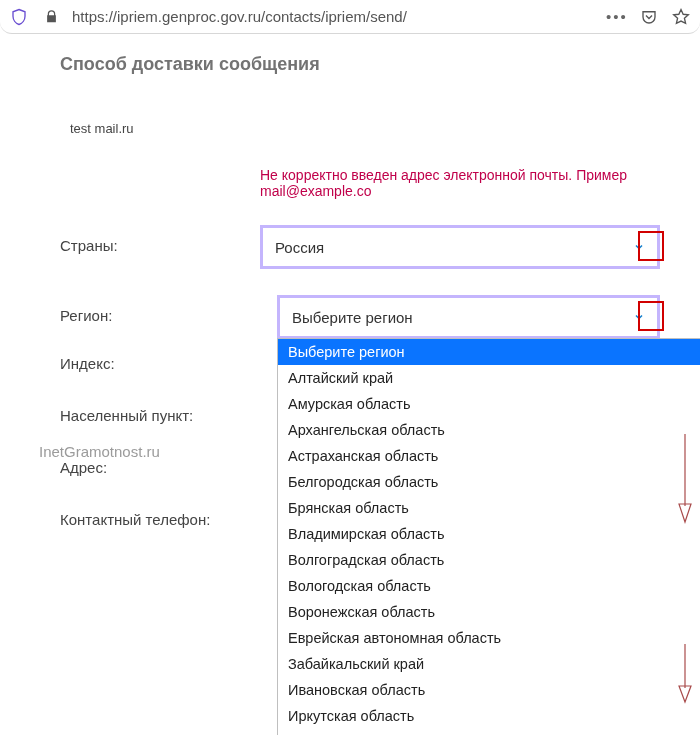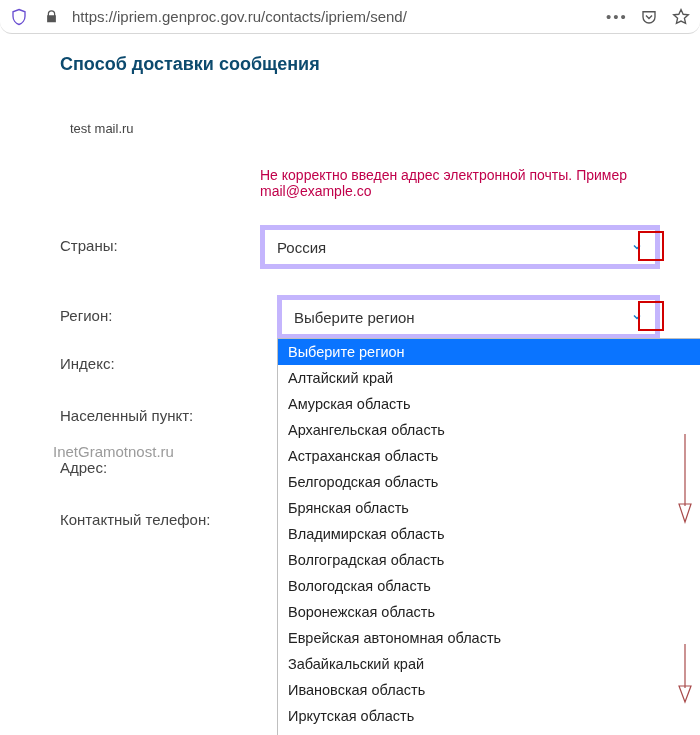--- a/index.html
+++ b/index.html
@@ -35,21 +35,21 @@
 
   
   .page {
     padding: 20px 40px 0 60px;
     position: relative;
   }
   h2 {
     margin: 0 0 36px 0;
     font-size: 18px;
     font-weight: 700;
-    color: #0c4a6e;
+    color: #737373;
   }
 
   .row {
     display: flex;
     align-items: flex-start;
     margin-bottom: 6px;
     min-height: 46px;
   }
   .row .label {
     width: 200px;
@@ -82,21 +82,21 @@
   }
   .err-msg {
     color: #c0004a;
     font-size: 14px;
     padding: 4px 0 0 200px;
     margin-bottom: 26px;
   }
 
   
   .select-box {
-    border: 5px solid #c4b5fd;
+    border: 3px solid #c4b5fd;
     height: 44px;
     display: flex;
     align-items: center;
     justify-content: space-between;
     padding: 0 12px;
     font-size: 15px;
     color: #333;
     background: #fff;
   }
   .select-box .chev svg { display: block; }
@@ -135,21 +135,21 @@
   }
 
   
   .dd-panel::-webkit-scrollbar { width: 10px; }
   .dd-panel::-webkit-scrollbar-track { background: #f0f0f0; }
   .dd-panel::-webkit-scrollbar-thumb { background: #c0c0c0; }
 
   
   .watermark {
     position: absolute;
-    left: 53px;
+    left: 39px;
     bottom: 85px;
     color: #9b9b9b;
     font-size: 15px;
   }
 
   
   .annot-arrow {
     position: absolute;
     right: 6px;
     width: 18px;

